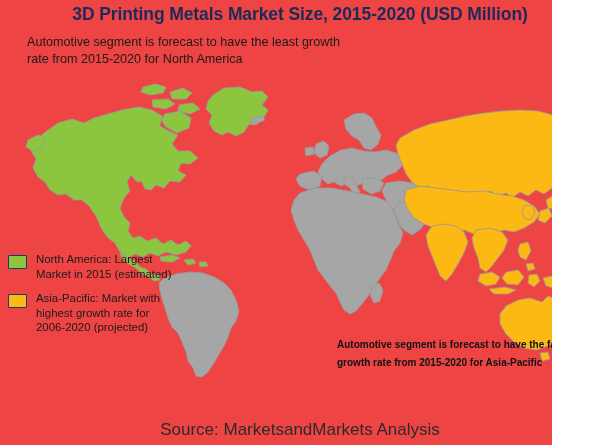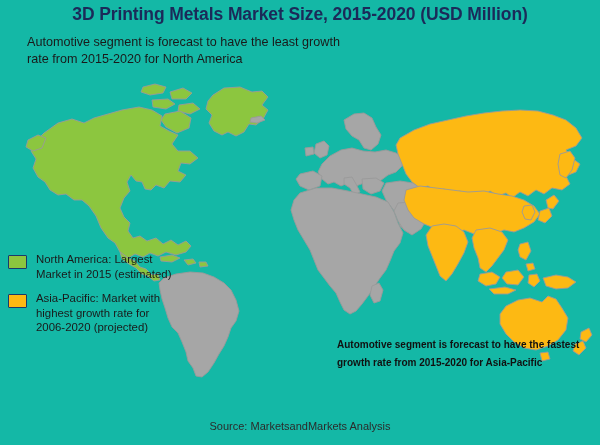--- a/index.html
+++ b/index.html
@@ -5,23 +5,23 @@
   html, body {
     margin: 0;
     padding: 0;
     background: #ffffff;
   }
   body {
     font-family: "Liberation Sans", sans-serif;
   }
   #page {
     position: relative;
-    width: 600px;
+    width: 552px;
     height: 445px;
-    background: #14b8a6;
+    background: #ef4444;
     overflow: hidden;
   }
 
   
   #chart-title {
     position: absolute;
     left: 0;
     top: 4px;
     width: 600px;
     text-align: center;
@@ -53,21 +53,21 @@
     color: #111111;
   }
 
   
   #source-note {
     position: absolute;
     left: 0;
     top: 420px;
     width: 600px;
     text-align: center;
-    font-size: 11px;
+    font-size: 17px;
     color: #2b2b2b;
   }
 
   
   #legend {
     position: absolute;
     left: 8px;
     top: 232px;
     width: 170px;
     margin-top: 20px;

